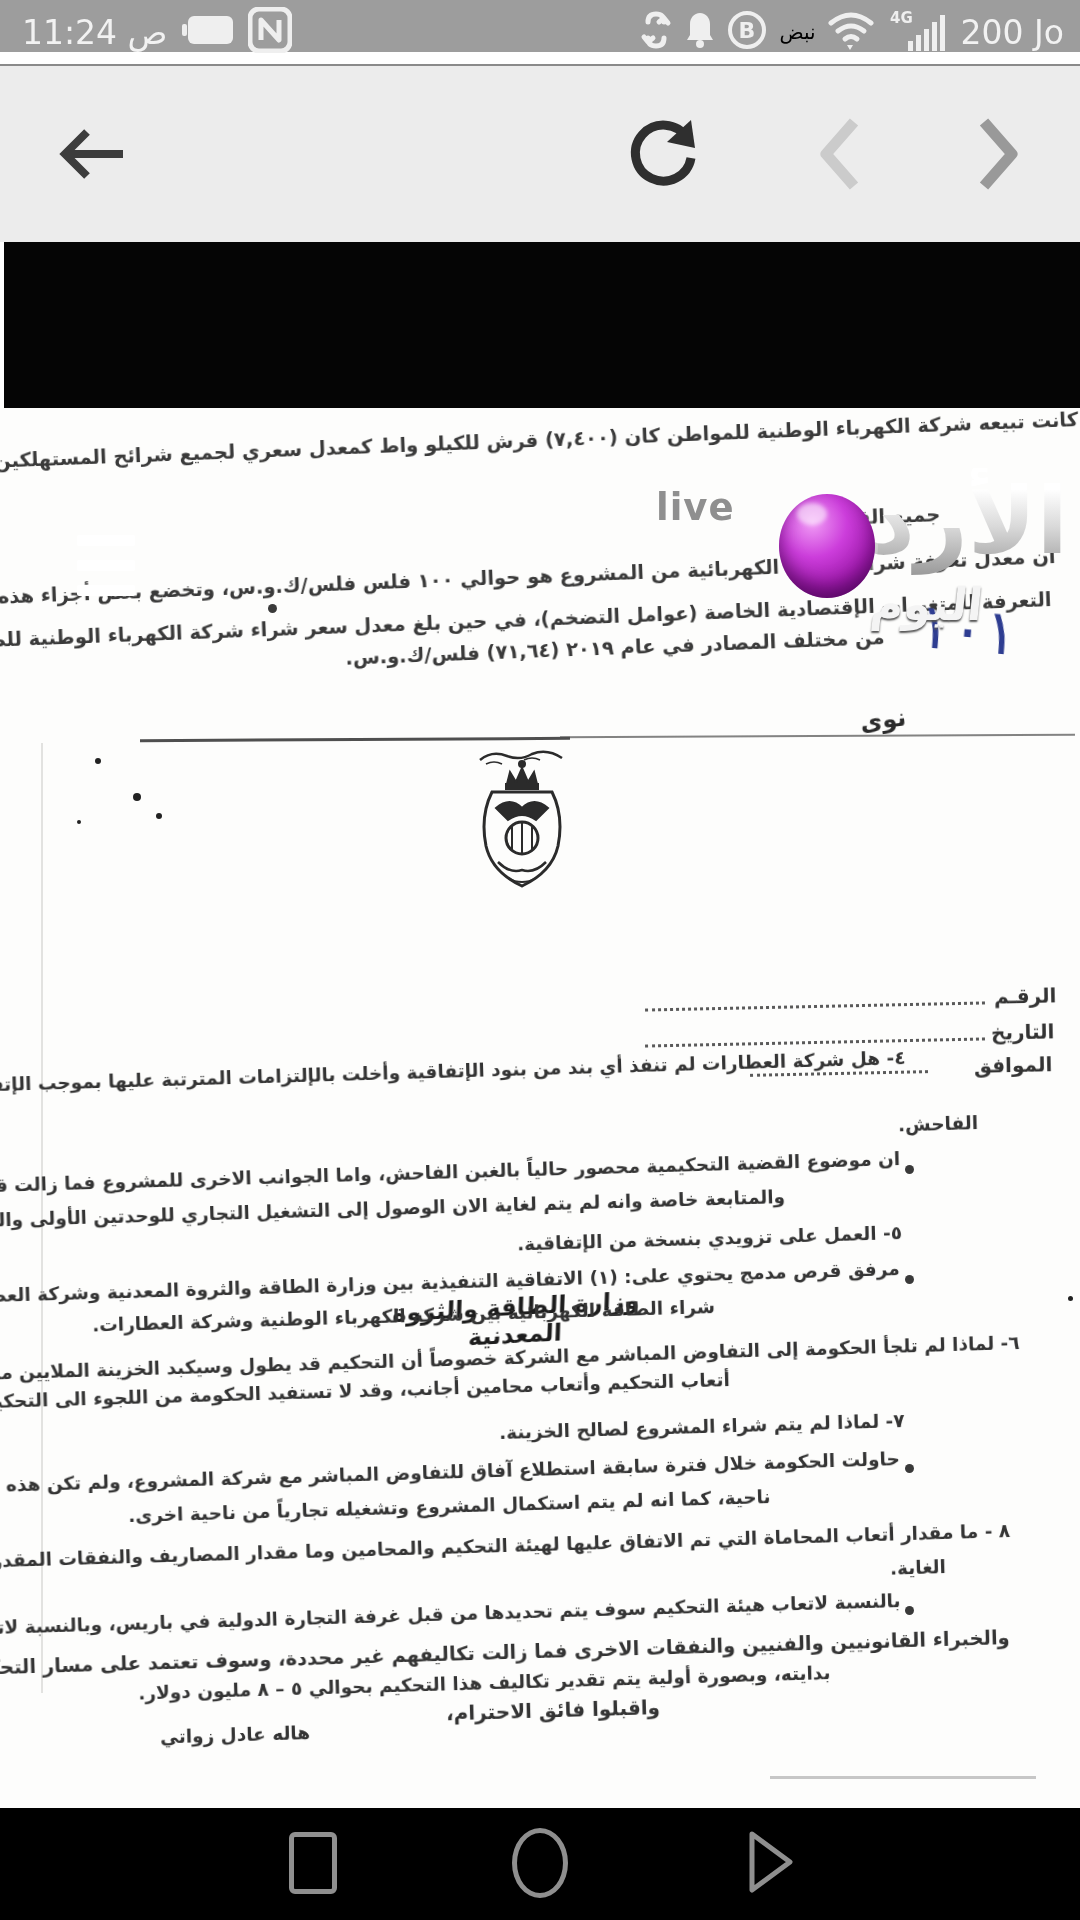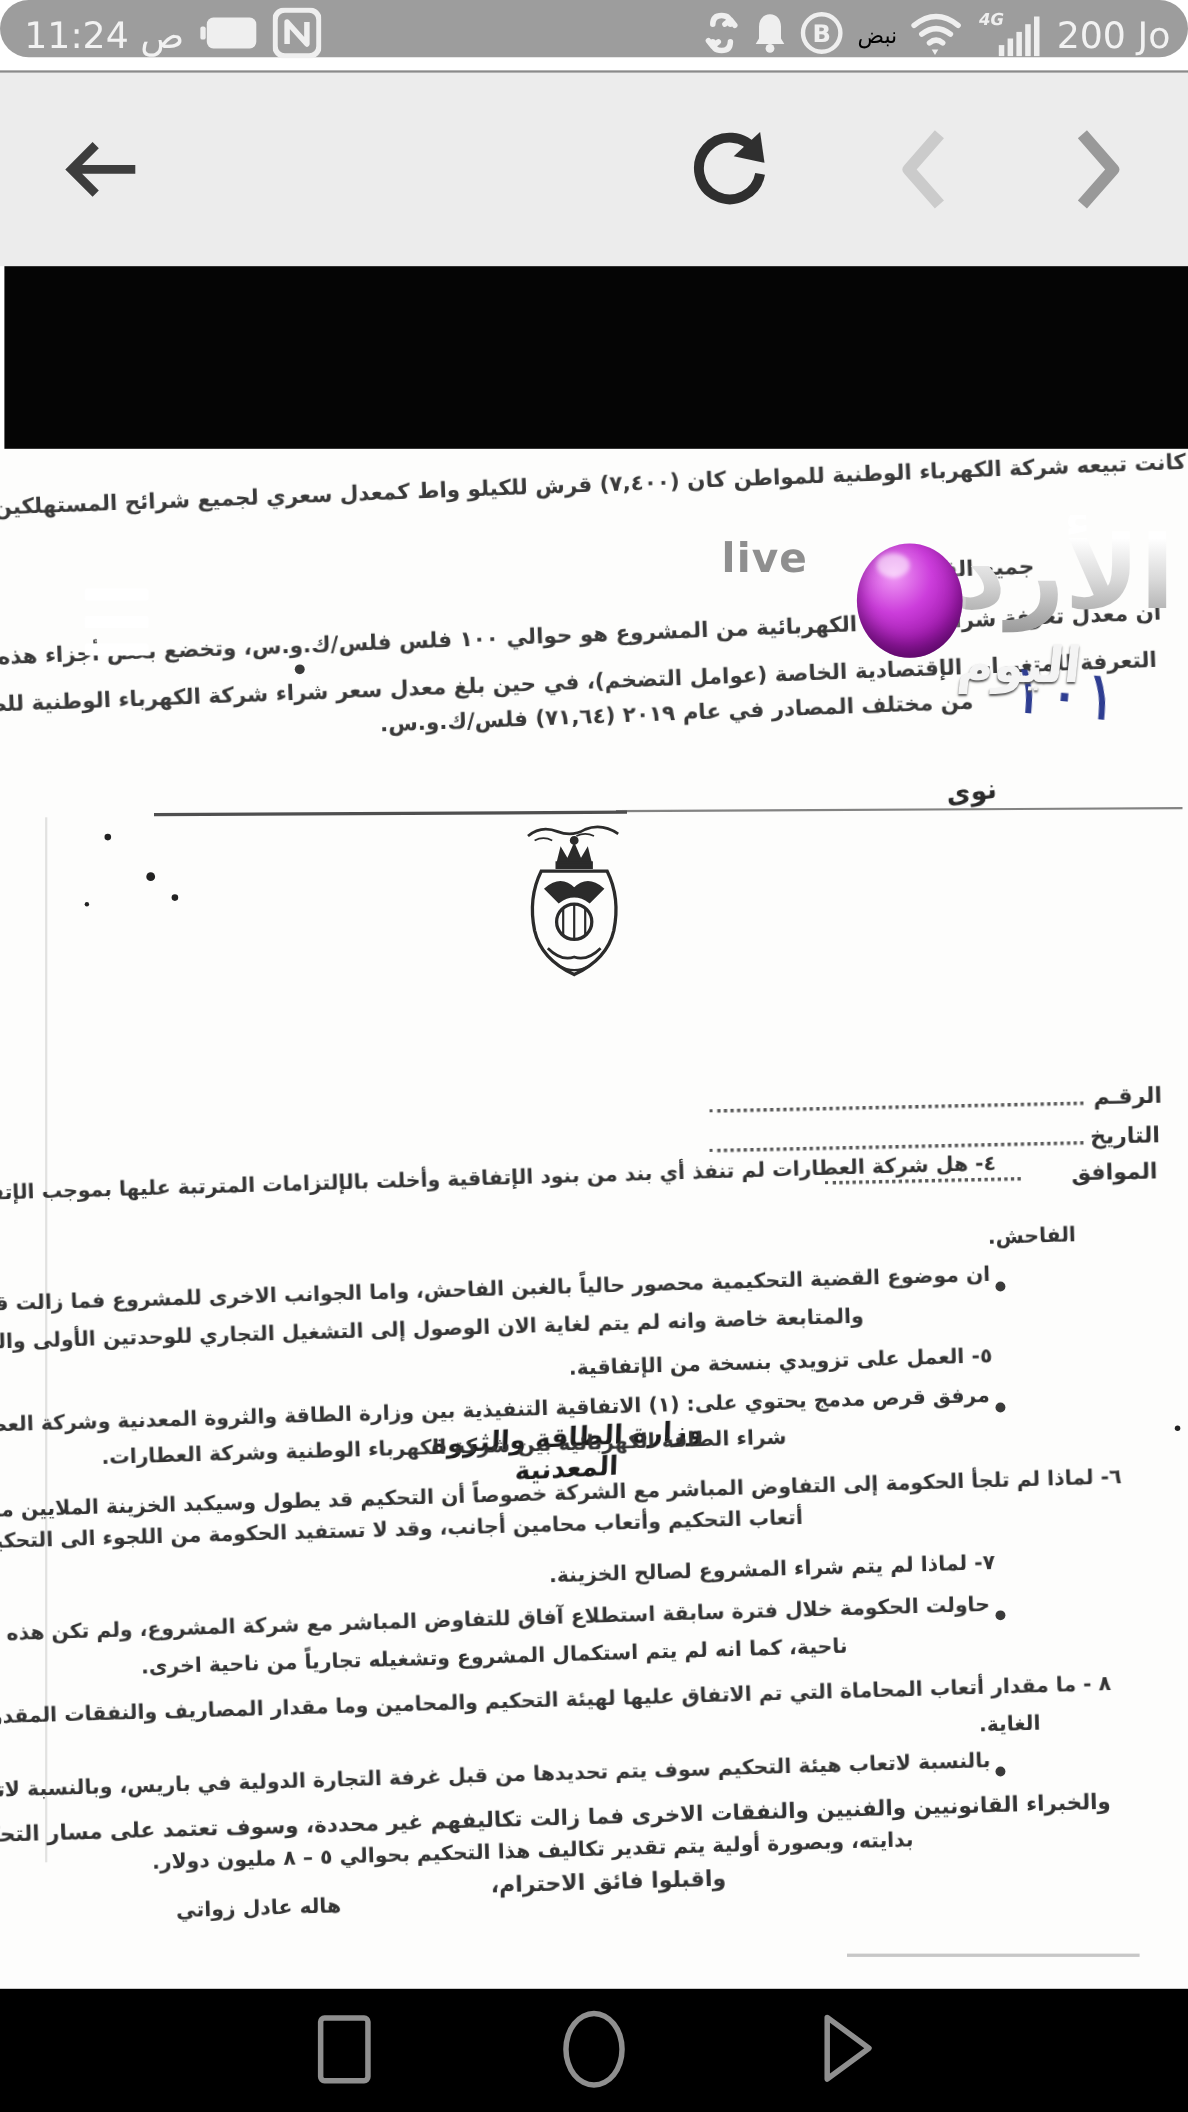--- a/index.html
+++ b/index.html
@@ -1,19 +1,19 @@
 <!DOCTYPE html>
 <html lang="ar"><head>
 <meta charset="utf-8">
 <style>
   html,body{margin:0;padding:0;background:#000;}
   #screen{position:relative;width:1080px;height:1920px;overflow:hidden;background:#ffffff;
           font-family:"DejaVu Sans",sans-serif;}
   
-  #statusbar{position:absolute;left:0;top:0;width:1080px;height:52px;background:#9d9d9d;z-index:30;border-radius:32px;}
+  #statusbar{position:absolute;left:0;top:0;width:1080px;height:52px;background:#9d9d9d;z-index:30;}
   .sb-left{position:absolute;left:22px;top:0;height:64px;display:flex;align-items:center;gap:14px;}
   .sb-right{position:absolute;right:16px;top:0;height:64px;display:flex;align-items:center;gap:11px;}
   .sb-text{color:#f2f2f2;font-size:33px;font-weight:400;}
   .sb-small{color:#000000;font-size:20px;}
   
   #toolbar{position:absolute;left:0;top:64px;width:1080px;height:176px;background:#ececec;z-index:30;border-top:2px solid #8a8a8a;}
   .tb-btn{position:absolute;top:0;height:176px;display:flex;align-items:center;justify-content:center;}
   
   #appheader{position:absolute;left:4px;top:240px;width:1080px;height:168px;background:#050505;z-index:20;}
   #hamburger{position:absolute;left:73px;top:295px;width:58px;height:62px;cursor:pointer;}
@@ -97,21 +97,21 @@
       </span>
       <span class="sb-small">نبض</span>
       <span>
         <svg width="48" height="42" viewBox="0 0 48 42">
           <path d="M4 14 Q24 -2 44 14" fill="none" stroke="#efefef" stroke-width="5" stroke-linecap="round"></path>
           <path d="M11 22 Q24 12 37 22" fill="none" stroke="#efefef" stroke-width="5" stroke-linecap="round"></path>
           <path d="M18 30 Q24 25 30 30" fill="none" stroke="#efefef" stroke-width="5" stroke-linecap="round"></path>
           <polygon points="20,36 26,36 23,41" fill="#efefef"></polygon>
         </svg>
       </span>
-      <span style="position:relative;font-style:italic;">
+      <span style="position:relative;">
         <svg width="64" height="46" viewBox="0 0 64 46">
           <text x="4" y="16" font-size="15" font-weight="bold" fill="#efefef" font-family="DejaVu Sans">4G</text>
           <rect x="22" y="34" width="5" height="10" fill="#efefef"></rect>
           <rect x="30" y="28" width="5" height="16" fill="#efefef"></rect>
           <rect x="38" y="22" width="5" height="22" fill="#efefef"></rect>
           <rect x="46" y="15" width="5" height="29" fill="#efefef"></rect>
           <rect x="54" y="8" width="5" height="36" fill="#efefef"></rect>
         </svg>
       </span>
       <span class="sb-text">200 Jo</span>

